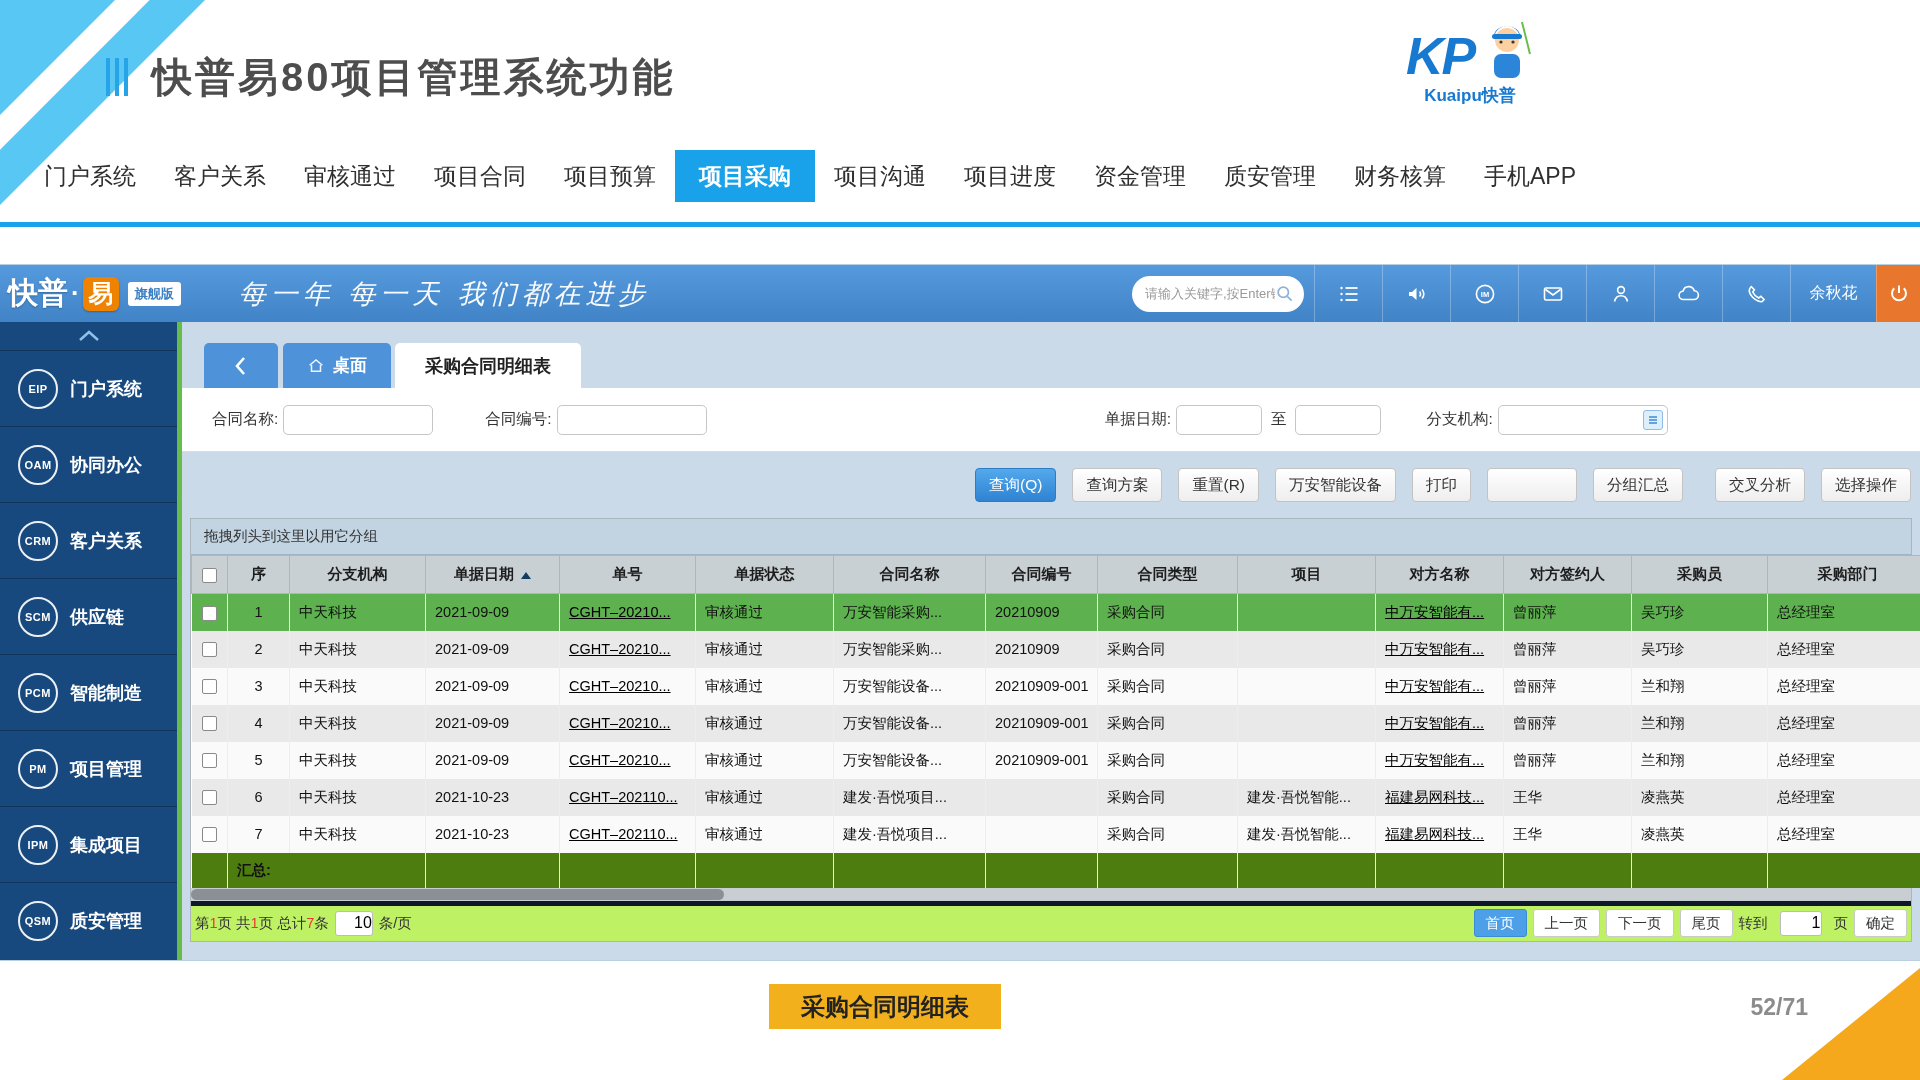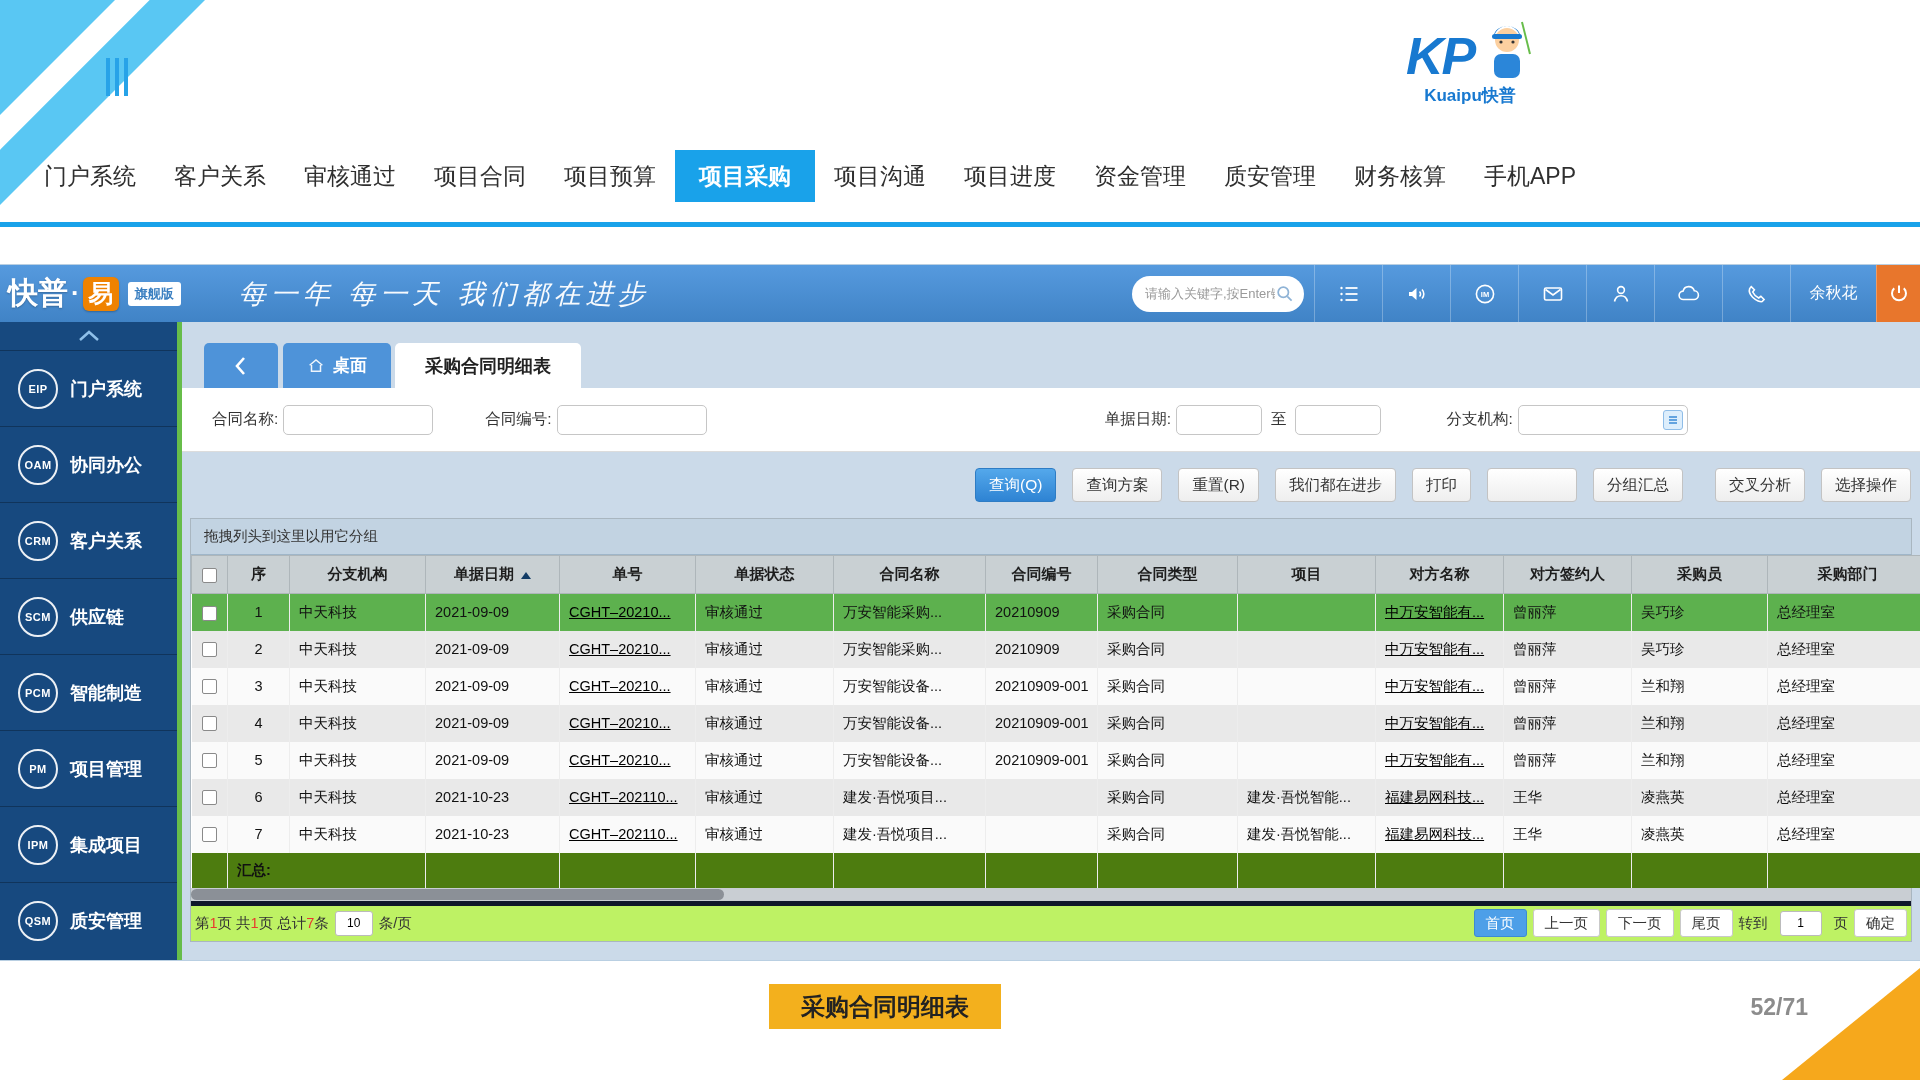--- a/index.html
+++ b/index.html
@@ -87,21 +87,21 @@
   .grid td.c-center { text-align:center; padding:0 2px; }
   .cell-link { color:#000000; text-decoration:underline; cursor:pointer; }
   .cbx { display:inline-block; width:15px; height:15px; background:#fff; border:1px solid #8a8a8a; border-radius:2px; vertical-align:middle; cursor:pointer; }
   .sort-asc { display:inline-block; width:0; height:0; border-left:5px solid transparent; border-right:5px solid transparent; border-bottom:7px solid #123c66; margin-left:7px; }
 
   .hscroll { height:13px; background:#c9ced3; position:relative; }
   .hscroll .thumb { position:absolute; left:0; top:1px; height:11px; width:31%; background:#8b9097; border-radius:6px; cursor:grab; }
 
   .pager { height:40px; background:#bef264; border-top:5px solid #0f172a; display:flex; align-items:center; padding:0 4px; font-size:14.5px; color:#333; }
   .pager .red { color:#e8392e; }
-  .pg-input { width:38px; height:25px; border:1px solid #bbb; border-radius:3px; text-align:center; font-size:12px; margin:0 6px; outline:none; }
+  .pg-input { width:38px; height:25px; border:1px solid #bbb; border-radius:3px; text-align:right; font-size:16px; margin:0 6px; outline:none; }
   .pg-right { margin-left:auto; display:flex; align-items:center; gap:6px; }
   .pbtn { height:28px; padding:0 11px; font-size:14.5px; background:#fff; border:1px solid #c9c9c9; border-radius:3px; color:#333; cursor:pointer; white-space:nowrap; }
   .pbtn.primary { background:#4d9fe8; border-color:#3c8ad2; color:#fff; }
 
   
   .caption { position:absolute; left:769px; top:984px; width:232px; height:45px; background:#f3b01d; display:flex; align-items:center; justify-content:center; font-size:24px; font-weight:bold; color:#222; }
   .page-num { position:absolute; right:112px; top:994px; font-size:23px; font-weight:bold; color:#8c8c8c; }
 </style>
 </head>
 <body>
@@ -109,20 +109,21 @@
 <div class="slide">
   <div class="deco-cyan-a"></div>
   <div class="deco-cyan-b"></div>
   <div class="deco-orange"></div>
 
   <div class="title-bars">
       <i></i>
       <i></i>
       <i></i>
     </div>
+  <div class="slide-title">快普易80项目管理系统功能</div>
 
   <div class="logo">
     <div class="mark-row">
       <span class="kp">KP</span>
       <svg width="54" height="62" viewBox="0 0 54 62">
         <rect x="14" y="34" width="26" height="24" rx="7" fill="#2b86d9"></rect>
         <circle cx="27" cy="20" r="12" fill="#fcd0a0"></circle>
         <path d="M14 19 a13 13 0 0 1 26 0 l0 -3 a13 10 0 0 0 -26 0 z" fill="#1879d0"></path>
         <rect x="12" y="14" width="30" height="5" rx="2.5" fill="#1879d0"></rect>
         <line x1="42" y1="2" x2="50" y2="34" stroke="#67bd4a" stroke-width="2"></line>
@@ -284,38 +285,38 @@
 
         <div class="filter-panel">
           <label>合同名称:</label>
           <input class="f-input w150" style="">
           <label style="margin-left:52px">合同编号:</label>
           <input class="f-input w150" style="">
           <label style="margin-left:398px">单据日期:</label>
           <input class="f-input w86" style="">
           <span style="margin:0 4px 0 9px">至</span>
           <input class="f-input w86" style="">
-          <label style="margin-left:65px">分支机构:</label>
+          <label style="margin-left:45px">分支机构:</label>
           <div class="branch-wrap">
             <input style="">
             <span class="branch-icon">
               <svg width="12" height="12" viewBox="0 0 12 12" stroke="#2e83d3" stroke-width="1.4">
                   <line x1="2" y1="3" x2="10" y2="3"></line>
                   <line x1="2" y1="6" x2="10" y2="6"></line>
                   <line x1="2" y1="9" x2="10" y2="9"></line>
                 </svg>
             </span>
           </div>
         </div>
 
         <div class="toolbar" id="toolbar">
             <button class="tbtn primary">查询(Q)</button>
             <button class="tbtn">查询方案</button>
             <button class="tbtn">重置(R)</button>
-            <button class="tbtn">我们都在进步</button>
+            <button class="tbtn">万安智能设备</button>
             <button class="tbtn">打印</button>
             <button class="tbtn blank"></button>
             <button class="tbtn">分组汇总</button>
             <button class="tbtn gap-left">交叉分析</button>
             <button class="tbtn">选择操作</button>
           </div>
 
         <div class="grid-panel">
           <div class="group-hint">拖拽列头到这里以用它分组</div>
           <table class="grid">

